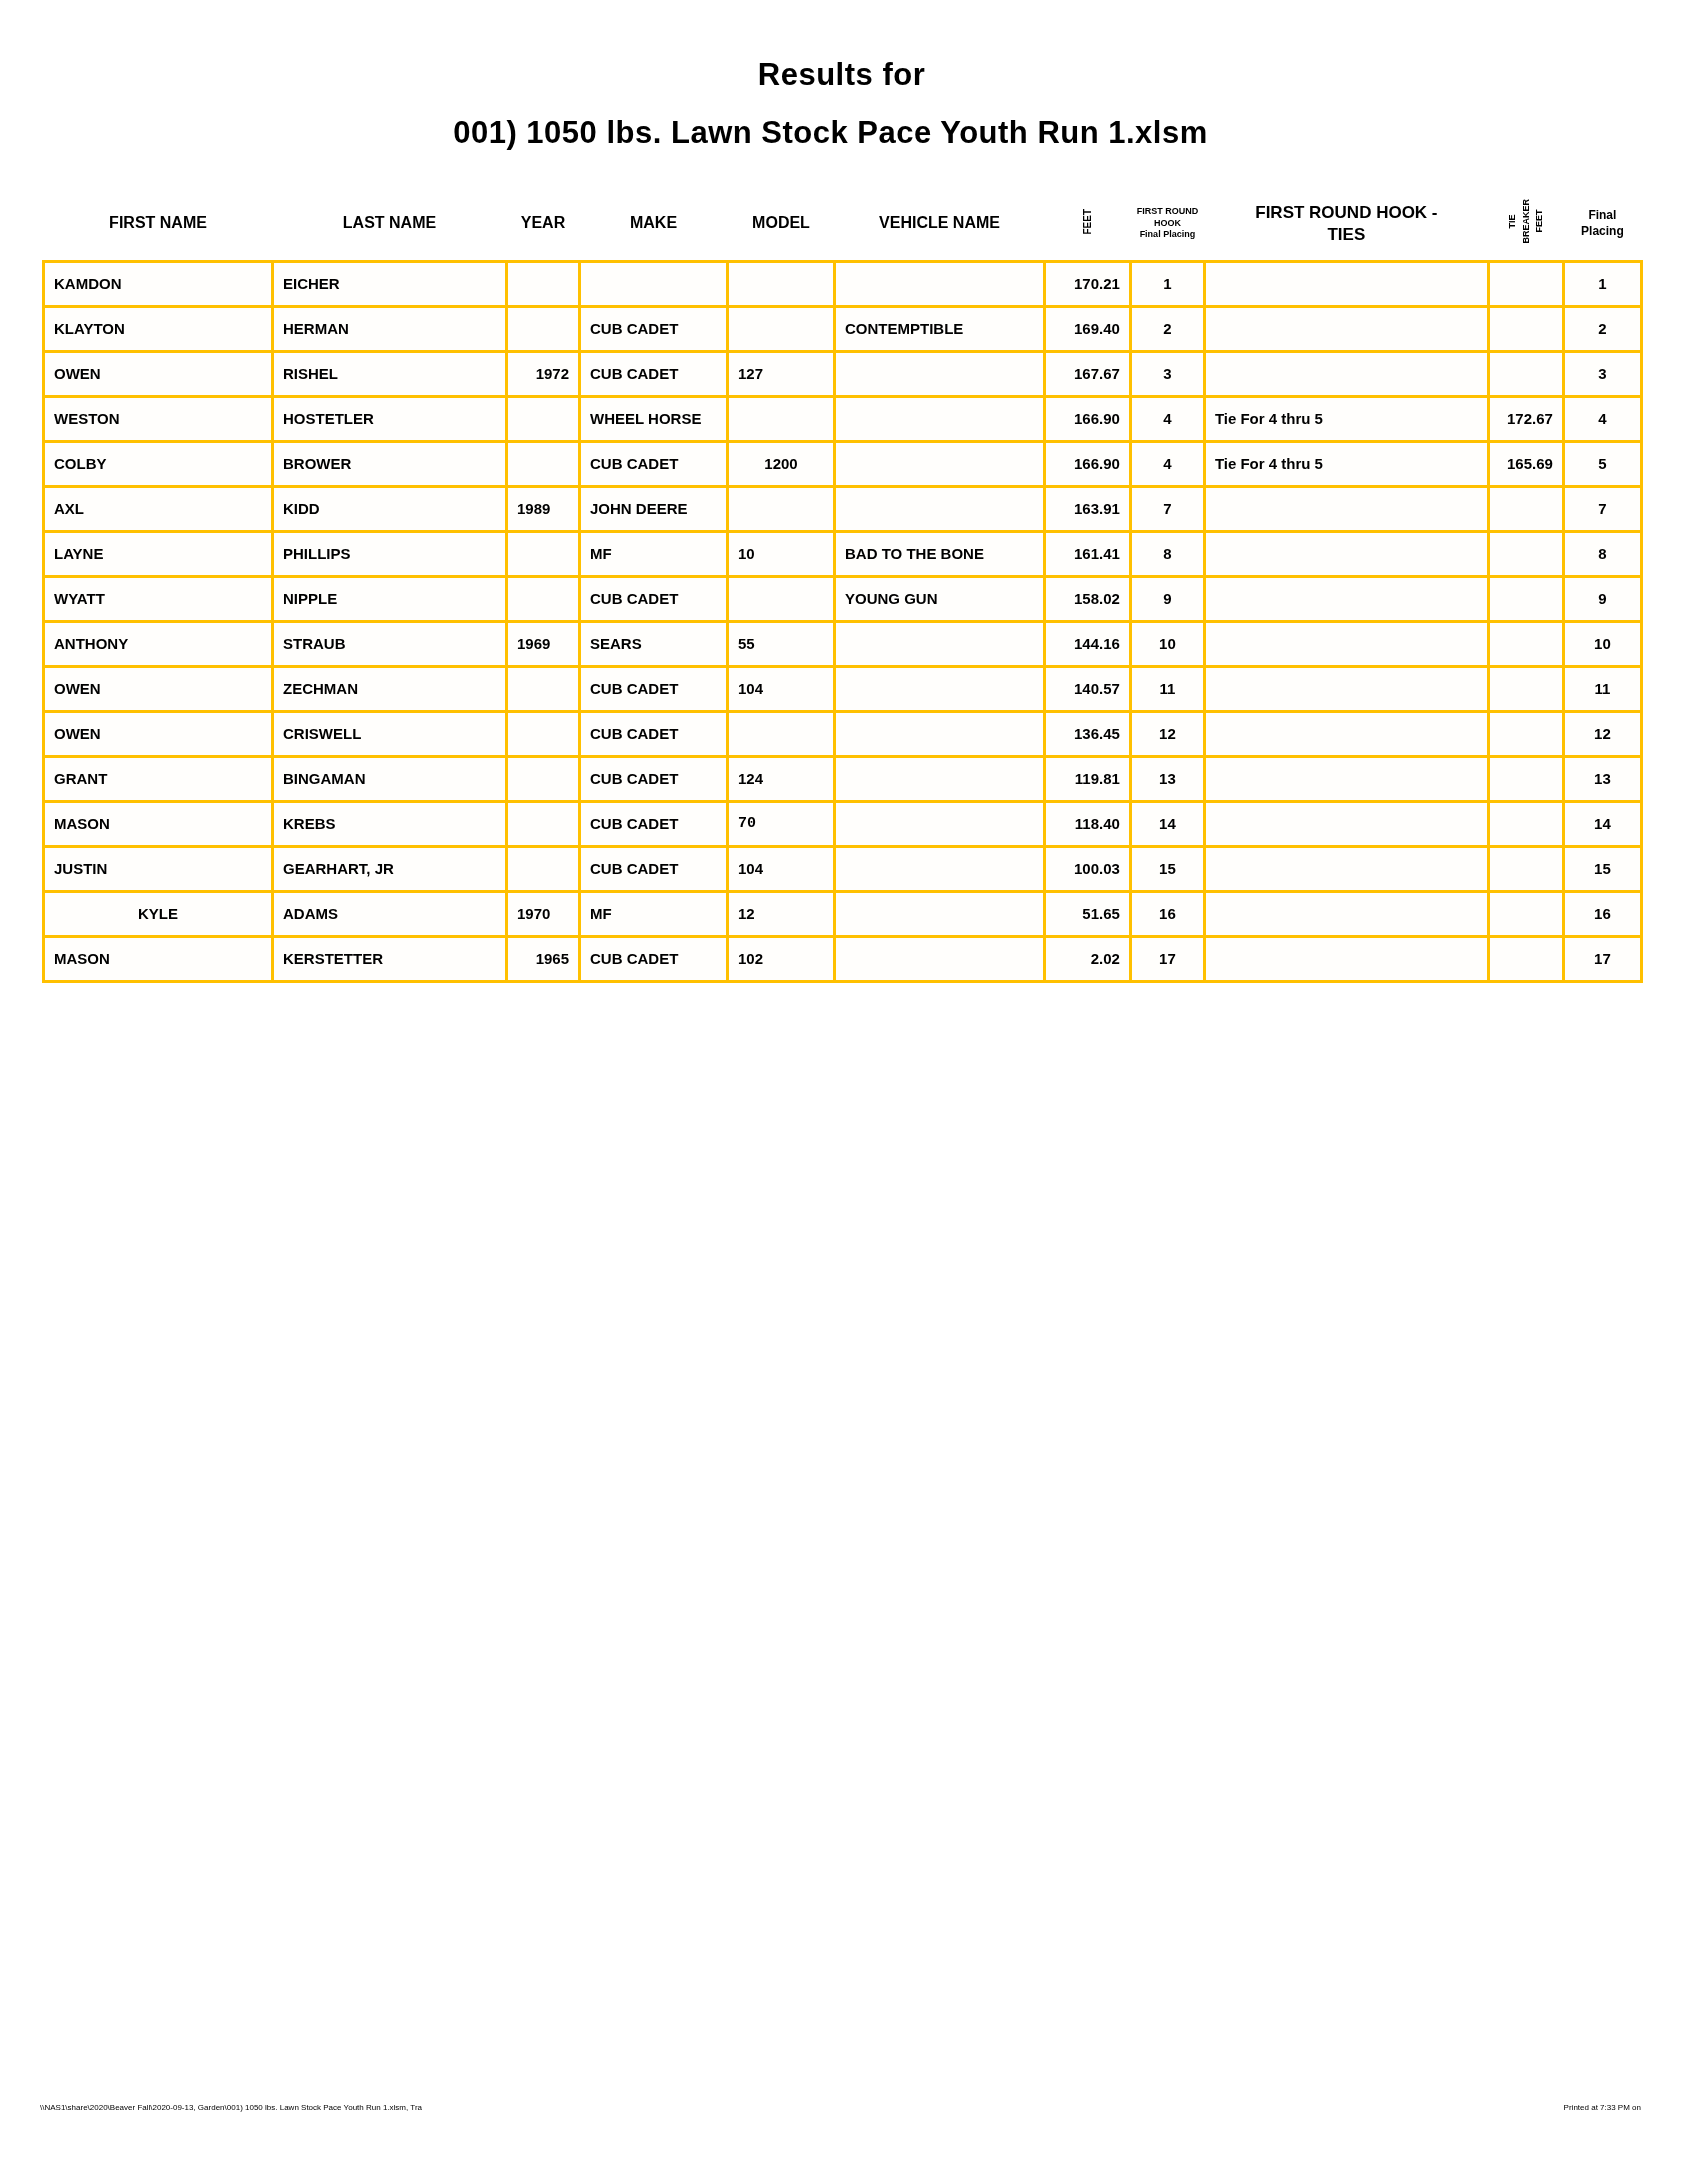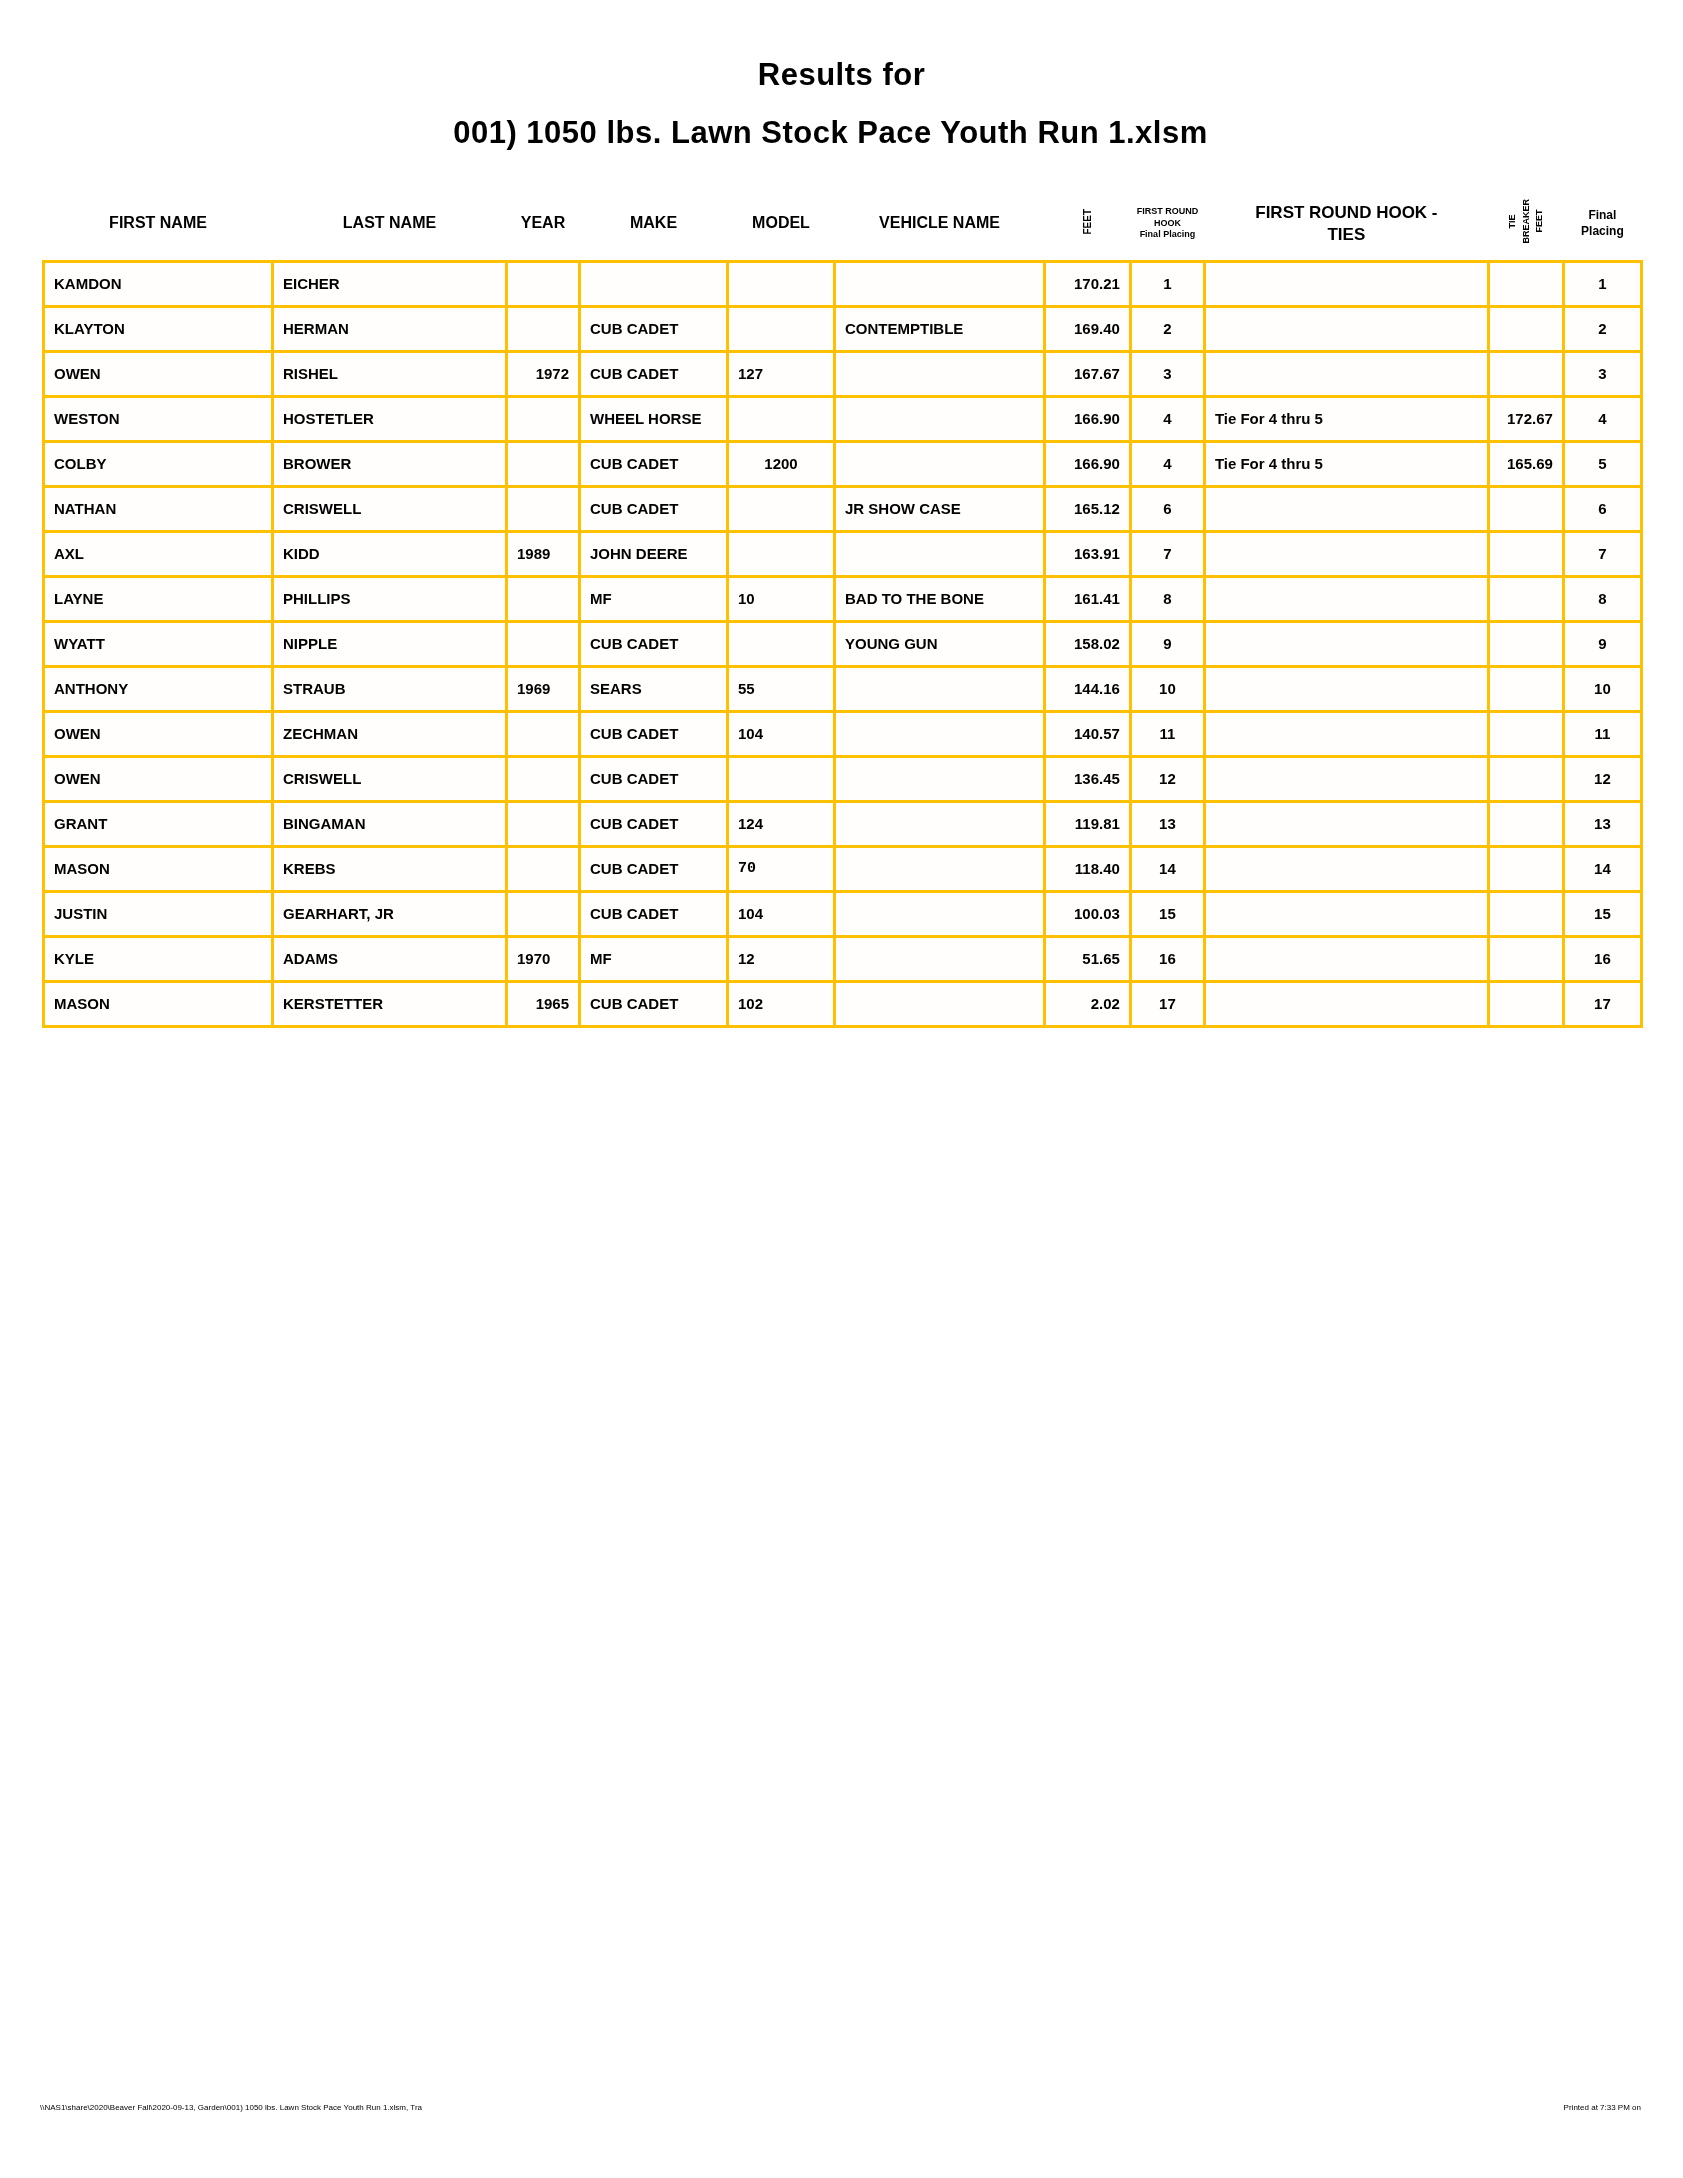--- a/index.html
+++ b/index.html
@@ -197,33 +197,20 @@
           <td style="text-align: left;">CUB CADET</td>
           <td style="text-align: center;">1200</td>
           <td style="text-align: left;"></td>
           <td style="text-align: right;">166.90</td>
           <td style="text-align: center;">4</td>
           <td style="text-align: left;">Tie For 4 thru 5</td>
           <td style="text-align: right;">165.69</td>
           <td style="text-align: center;">5</td>
         </tr>
         <tr>
-          <td style="text-align: left;">NATHAN</td>
-          <td style="text-align: left;">CRISWELL</td>
-          <td style="text-align: left;"></td>
-          <td style="text-align: left;">CUB CADET</td>
-          <td style="text-align: left;"></td>
-          <td style="text-align: left;">JR SHOW CASE</td>
-          <td style="text-align: right;">165.12</td>
-          <td style="text-align: center;">6</td>
-          <td style="text-align: left;"></td>
-          <td style="text-align: right;"></td>
-          <td style="text-align: center;">6</td>
-        </tr>
-        <tr>
           <td style="text-align: left;">AXL</td>
           <td style="text-align: left;">KIDD</td>
           <td style="text-align: left;">1989</td>
           <td style="text-align: left;">JOHN DEERE</td>
           <td style="text-align: left;"></td>
           <td style="text-align: left;"></td>
           <td style="text-align: right; padding-left: 28px;">163.91</td>
           <td style="text-align: center;">7</td>
           <td style="text-align: left;"></td>
           <td style="text-align: right;"></td>
@@ -327,21 +314,21 @@
           <td style="text-align: left;">CUB CADET</td>
           <td style="text-align: left;">104</td>
           <td style="text-align: left;"></td>
           <td style="text-align: right;">100.03</td>
           <td style="text-align: center;">15</td>
           <td style="text-align: left;"></td>
           <td style="text-align: right;"></td>
           <td style="text-align: center;">15</td>
         </tr>
         <tr>
-          <td style="text-align: left;">KYLE</td>
+          <td style="text-align: center;">KYLE</td>
           <td style="text-align: left;">ADAMS</td>
           <td style="text-align: left;">1970</td>
           <td style="text-align: left;">MF</td>
           <td style="text-align: left;">12</td>
           <td style="text-align: left;"></td>
           <td style="text-align: right;">51.65</td>
           <td style="text-align: center;">16</td>
           <td style="text-align: left;"></td>
           <td style="text-align: right;"></td>
           <td style="text-align: center;">16</td>

